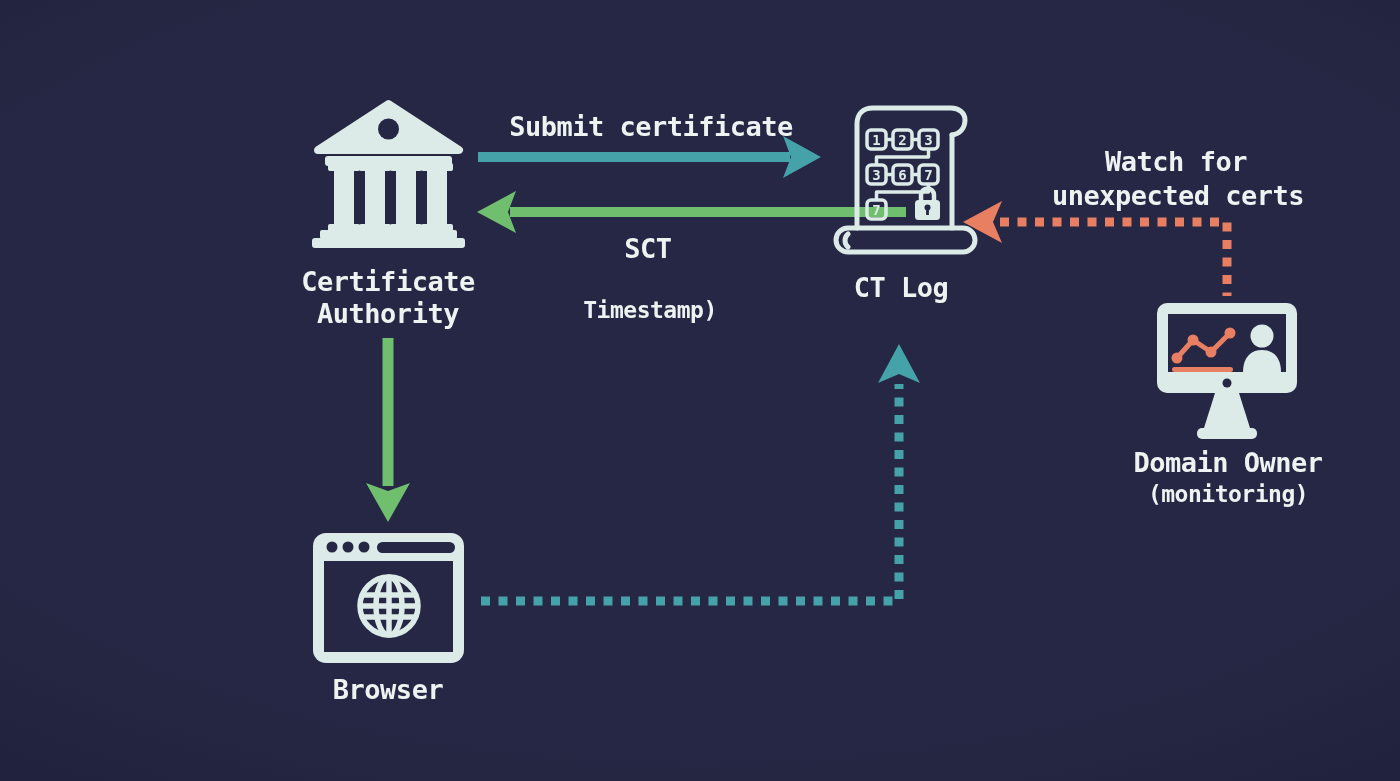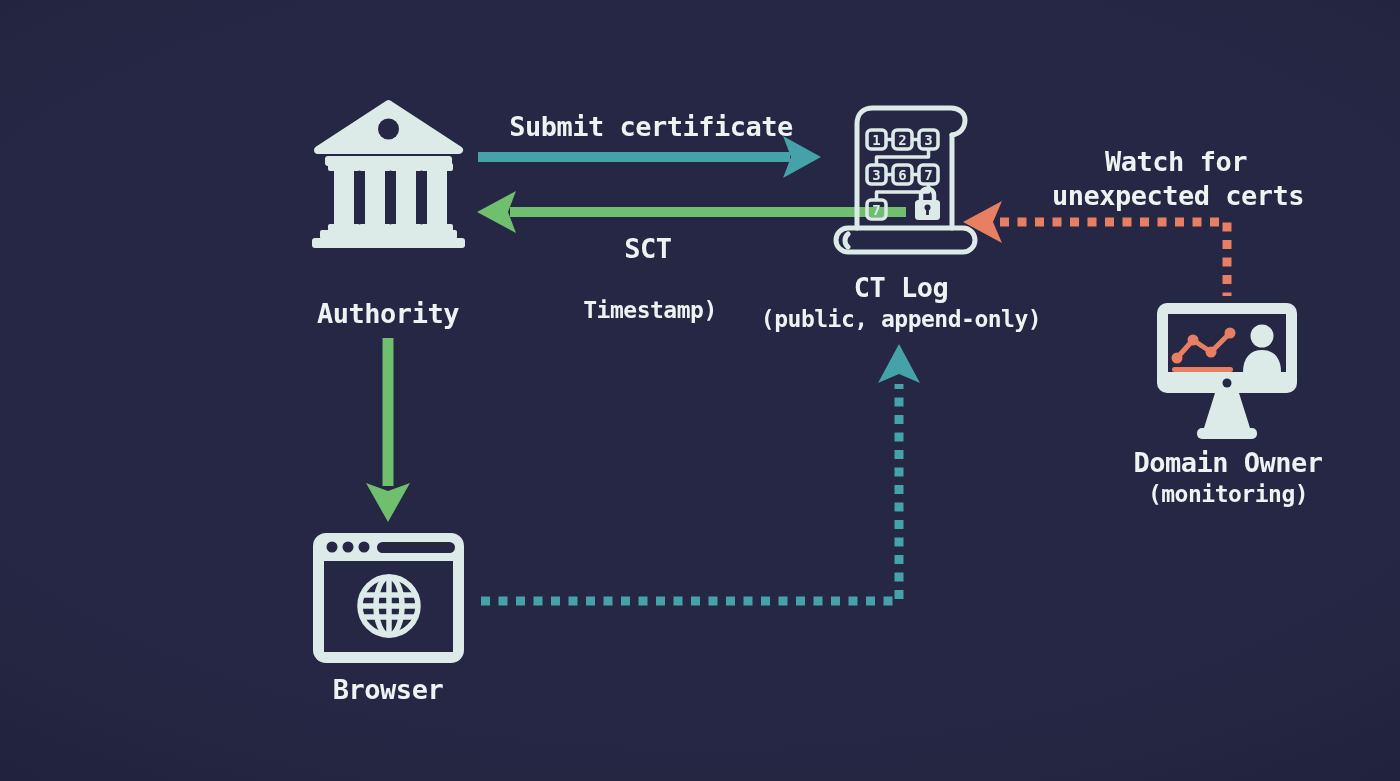--- a/index.html
+++ b/index.html
@@ -64,20 +64,21 @@
       <rect x="84" y="79" width="32" height="8" rx="2"></rect>
         <rect x="90" y="87" width="20" height="53"></rect>
         <rect x="84" y="140" width="32" height="8" rx="2"></rect>
       <rect x="115" y="79" width="32" height="8" rx="2"></rect>
         <rect x="121" y="87" width="20" height="53"></rect>
         <rect x="115" y="140" width="32" height="8" rx="2"></rect>
     </g>
     <rect x="14" y="146" width="137" height="9" rx="2" fill="var(--icon)"></rect>
     <rect x="6" y="154" width="153" height="10" rx="3" fill="var(--icon)"></rect>
   </svg>
+  <div class="lbl" style="left:388px;top:281px">Certificate</div>
   <div class="lbl" style="left:388px;top:313px">Authority</div>
 
   <svg class="abs" style="left:833px;top:104px" width="148" height="152" viewBox="0 0 148 152">
     <g fill="none" stroke="var(--icon)" stroke-width="5" stroke-linecap="round" stroke-linejoin="round">
       <path d="M 119,31 C 127,30 132,24 132,16 C 132,9 126,4 118,4 L 40,4 C 30,4 24,10 24,20 L 24,124"></path>
       <path d="M 119,31 L 119,124"></path>
       <rect x="3" y="124" width="139" height="24" rx="12"></rect>
       <path d="M 15,130 C 11,133 11,140 15,143"></path>
     </g>
 
@@ -105,21 +106,20 @@
     <text class="num" x="43.5" y="110.5" text-anchor="middle">7</text>
 
     <g>
       <path d="M 88,96 v -5 a 6.5 6.5 0 0 1 13 0 v 5" fill="none" stroke="var(--icon)" stroke-width="4.5" stroke-linecap="round"></path>
       <rect x="82" y="96" width="25" height="20" rx="3.5" fill="var(--icon)"></rect>
       <circle cx="94.5" cy="103.5" r="3" fill="var(--background)"></circle>
       <rect x="93.1" y="104" width="2.8" height="7" fill="var(--background)"></rect>
     </g>
   </svg>
   <div class="lbl" style="left:901px;top:287px">CT Log</div>
-  <div class="lbl sub" style="left:901px;top:319px">(public, append-only)</div>
 
   <svg class="abs" style="left:1152px;top:298px" width="150" height="145" viewBox="0 0 150 145">
     <rect x="5" y="5" width="140" height="90" rx="10" fill="var(--icon)"></rect>
     <rect x="16" y="16" width="118" height="58" fill="var(--background)"></rect>
     <circle cx="75" cy="85" r="4.5" fill="var(--background)"></circle>
     <polygon points="63,95 87,95 98,130 52,130" fill="var(--icon)"></polygon>
     <rect x="45" y="130" width="60" height="11" rx="5" fill="var(--icon)"></rect>
     <g>
       <polyline points="25,60 41,42 59,54 78,35" fill="none" style="stroke:var(--salmon)" stroke-width="5" stroke-linecap="round" stroke-linejoin="round"></polyline>
       <circle cx="25" cy="60" r="5.5" style="fill:var(--salmon)"></circle>

